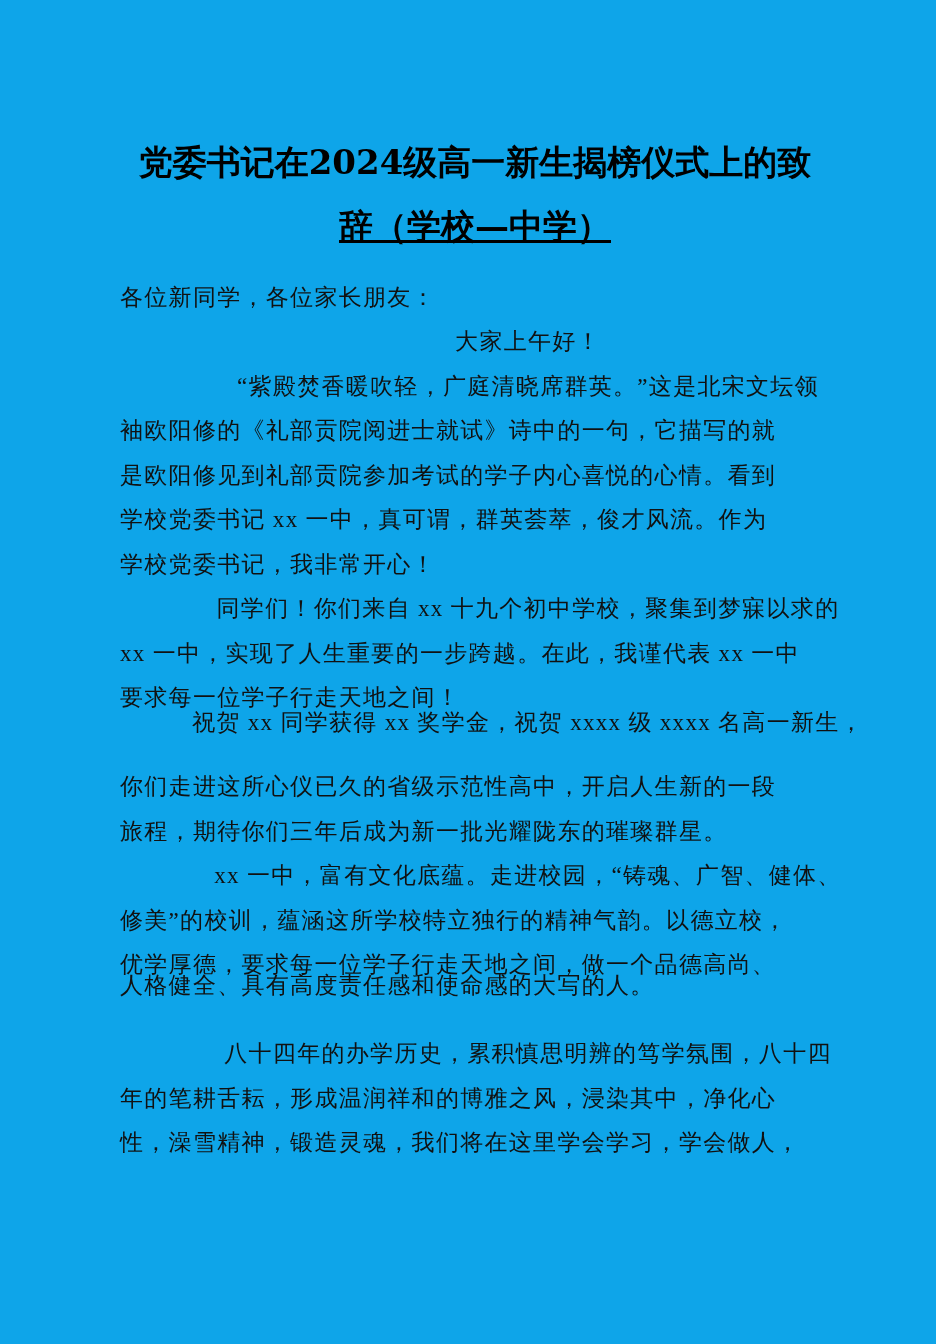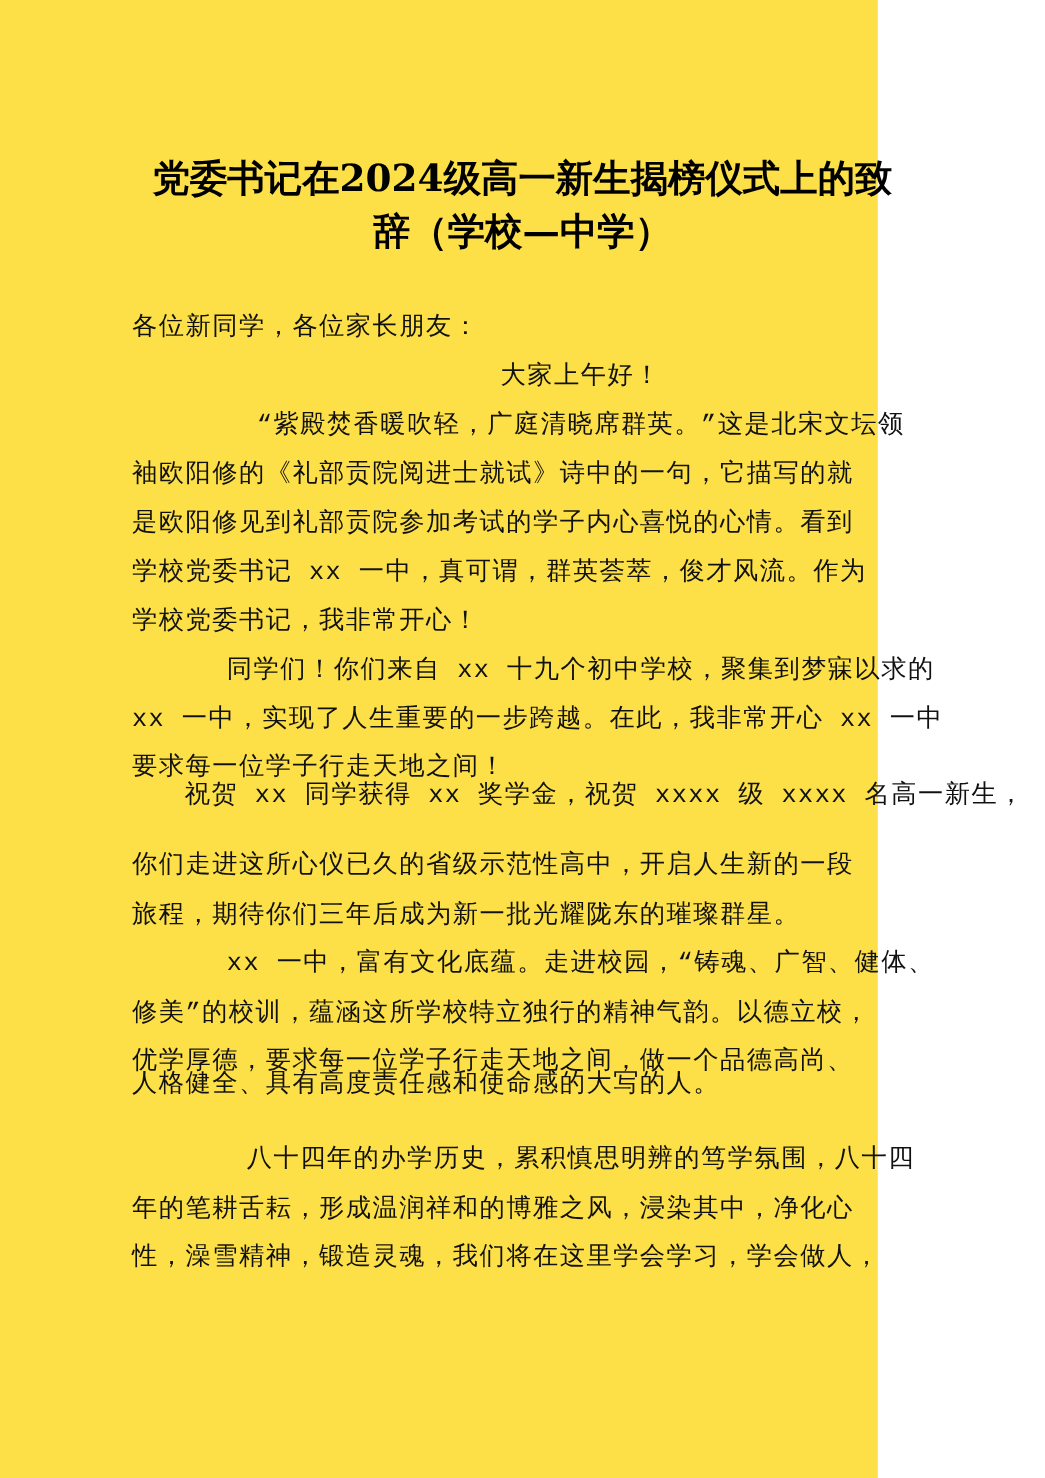--- a/index.html
+++ b/index.html
@@ -1,27 +1,27 @@
 <!DOCTYPE html>
 <html><head>
 <meta charset="utf-8">
 <style>
   html, body { margin:0; padding:0; background:#ffffff; }
   body { width:950px; height:1344px; position:relative; overflow:hidden; }
-  .page { position:absolute; left:0; top:0; width:798px; height:1344px; background:#fde047; }
+  .page { position:absolute; left:0; top:0; width:936px; height:1344px; background:#0ea5e9; }
   .title {
     position:absolute; left:0; width:950px; text-align:center;
     font-family:"DejaVu Serif","Liberation Serif", serif;
     font-weight:bold; font-size:34px; color:#000; letter-spacing:0px;
   }
   .title.l1 { top:140px; }
-  .title.l2 { top:188px; }
+  .title.l2 { top:204px;text-decoration:underline; }
   .line {
     position:absolute; left:120px; width:720px;
-    font-family:Liberation Mono, monospace;
+    font-family:Liberation Serif, serif;
     font-size:23px; color:#111; letter-spacing:1.3px; white-space:nowrap;
     line-height:28px;
   }
   .indent { left:168px;text-align:center; }
 </style>
 </head>
 <body>
 
 <div class="page">
   <div class="title l1">党委书记在2024级高一新生揭榜仪式上的致</div>
@@ -29,21 +29,21 @@
 
   <div id="body">
     <div class="line" style="top:284px">各位新同学，各位家长朋友：</div>
     <div class="line indent" style="top:328px">大家上午好！</div>
     <div class="line indent" style="top:373px">“紫殿焚香暖吹轻，广庭清晓席群英。”这是北宋文坛领</div>
     <div class="line" style="top:417px">袖欧阳修的《礼部贡院阅进士就试》诗中的一句，它描写的就</div>
     <div class="line" style="top:462px">是欧阳修见到礼部贡院参加考试的学子内心喜悦的心情。看到</div>
     <div class="line" style="top:506px">学校党委书记 xx 一中，真可谓，群英荟萃，俊才风流。作为</div>
     <div class="line" style="top:551px">学校党委书记，我非常开心！</div>
     <div class="line indent" style="top:595px">同学们！你们来自 xx 十九个初中学校，聚集到梦寐以求的</div>
-    <div class="line" style="top:640px">xx 一中，实现了人生重要的一步跨越。在此，我非常开心 xx 一中</div>
+    <div class="line" style="top:640px">xx 一中，实现了人生重要的一步跨越。在此，我谨代表 xx 一中</div>
     <div class="line" style="top:684px">要求每一位学子行走天地之间！</div>
     <div class="line indent" style="top:709px">祝贺 xx 同学获得 xx 奖学金，祝贺 xxxx 级 xxxx 名高一新生，</div>
     <div class="line" style="top:773px">你们走进这所心仪已久的省级示范性高中，开启人生新的一段</div>
     <div class="line" style="top:818px">旅程，期待你们三年后成为新一批光耀陇东的璀璨群星。</div>
     <div class="line indent" style="top:862px">xx 一中，富有文化底蕴。走进校园，“铸魂、广智、健体、</div>
     <div class="line" style="top:907px">修美”的校训，蕴涵这所学校特立独行的精神气韵。以德立校，</div>
     <div class="line" style="top:951px">优学厚德，要求每一位学子行走天地之间，做一个品德高尚、</div>
     <div class="line" style="top:972px">人格健全、具有高度责任感和使命感的大写的人。</div>
     <div class="line indent" style="top:1040px">八十四年的办学历史，累积慎思明辨的笃学氛围，八十四</div>
     <div class="line" style="top:1085px">年的笔耕舌耘，形成温润祥和的博雅之风，浸染其中，净化心</div>

